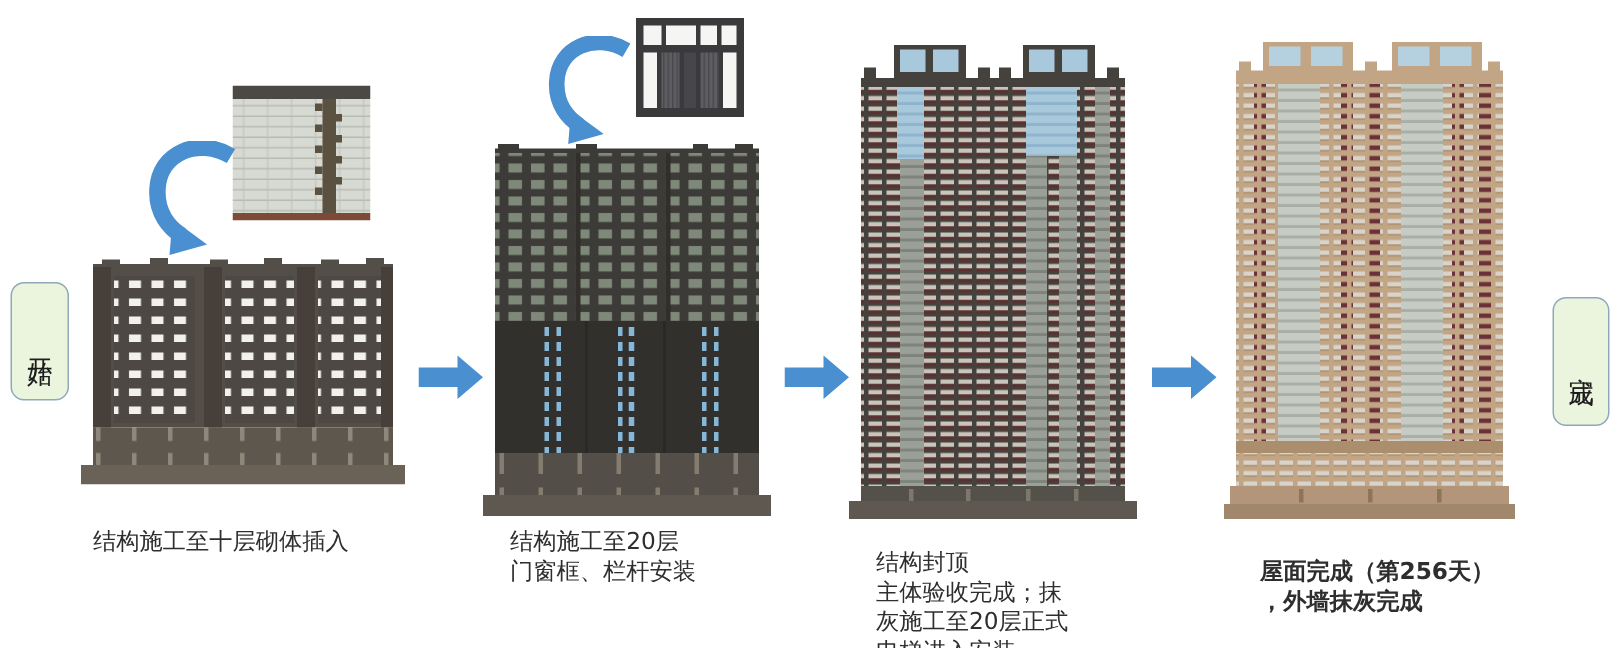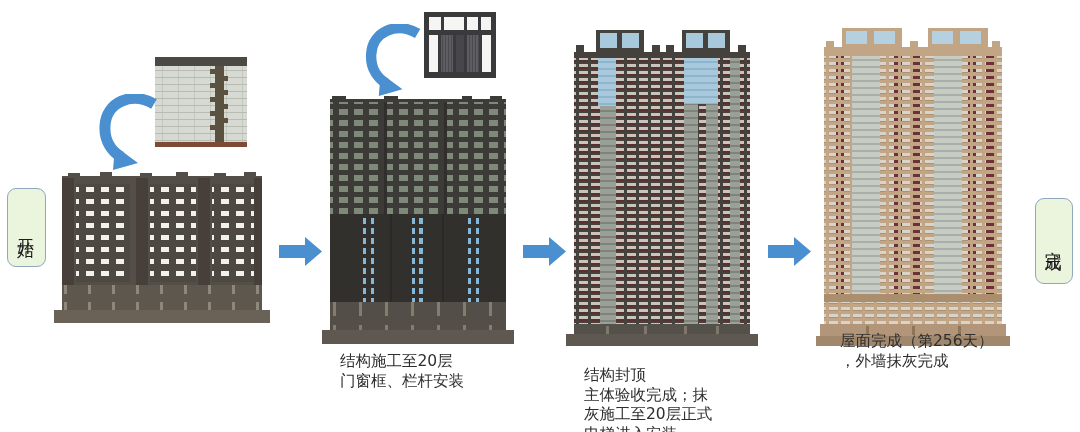--- a/index.html
+++ b/index.html
@@ -10,21 +10,21 @@
             border-radius:9px;display:flex;align-items:center;justify-content:center;}
   .terminal span{writing-mode:vertical-rl;text-orientation:upright;
                  font-size:17px;letter-spacing:3px;color:#1d1d1d;}
   .t-start{left:7px;top:188px;width:37px;height:77px;}
   .t-end{left:1035px;top:198px;width:36px;height:84px;}
   .caption{position:absolute;white-space:pre-line;font-size:15.5px;
            line-height:1.26;color:#2e2e2e;}
   .cap1{left:62px;top:352px;}
   .cap2{left:340px;top:352px;}
   .cap3{left:584px;top:366px;}
-  .cap4{left:840px;top:332px;}
+  .cap4{left:840px;top:372px;font-weight:bold;}
 </style>
 </head>
 <body>
 
 <div class="canvas">
 
   <div class="terminal t-start">
     <span>开始</span>
   </div>
 
@@ -78,20 +78,21 @@
     <rect x="8" y="6" width="12" height="107" fill="#463f3a"></rect>
     <rect x="82" y="6" width="12" height="107" fill="#463f3a"></rect>
     <rect x="144" y="6" width="12" height="107" fill="#463f3a"></rect>
     <rect x="200" y="6" width="8" height="107" fill="#463f3a"></rect>
     <rect x="22" y="12" width="54" height="98" fill="url(#p1)"></rect>
     <rect x="96" y="12" width="46" height="98" fill="url(#p1)"></rect>
     <rect x="158" y="12" width="42" height="98" fill="url(#p1)"></rect>
     <rect x="8" y="113" width="200" height="25" fill="url(#ptick1)"></rect>
     <rect x="0" y="138" width="216" height="13" fill="#6a6157"></rect>
   </svg>
+  <div class="caption cap1">结构施工至十层砌体插入</div>
 
   <svg class="abs" style="left:279px;top:236px" width="44" height="31" viewBox="0 0 44 31">
     <polygon points="0,9 26,9 26,1 43,15.5 26,30 26,22 0,22" fill="#4a8fd0"></polygon>
   </svg>
 
   <svg class="abs" style="left:424px;top:12px" width="72" height="66" viewBox="0 0 72 66">
     <defs>
       <pattern id="mesh" width="3" height="3" patternUnits="userSpaceOnUse">
         <rect width="3" height="3" fill="#5e5e62"></rect>
         <rect width="1" height="3" fill="#4a4a4e"></rect>

